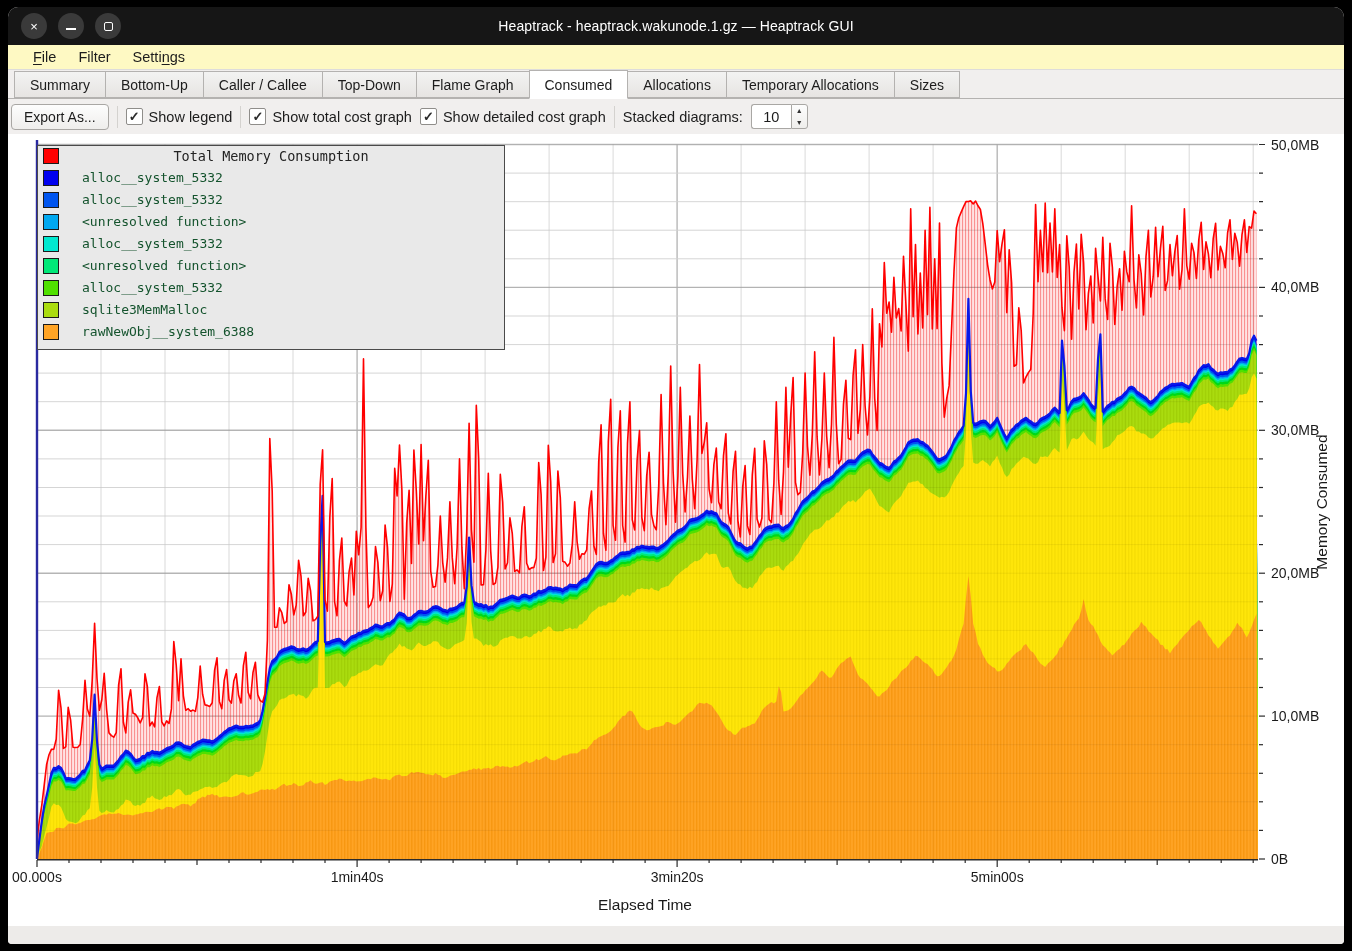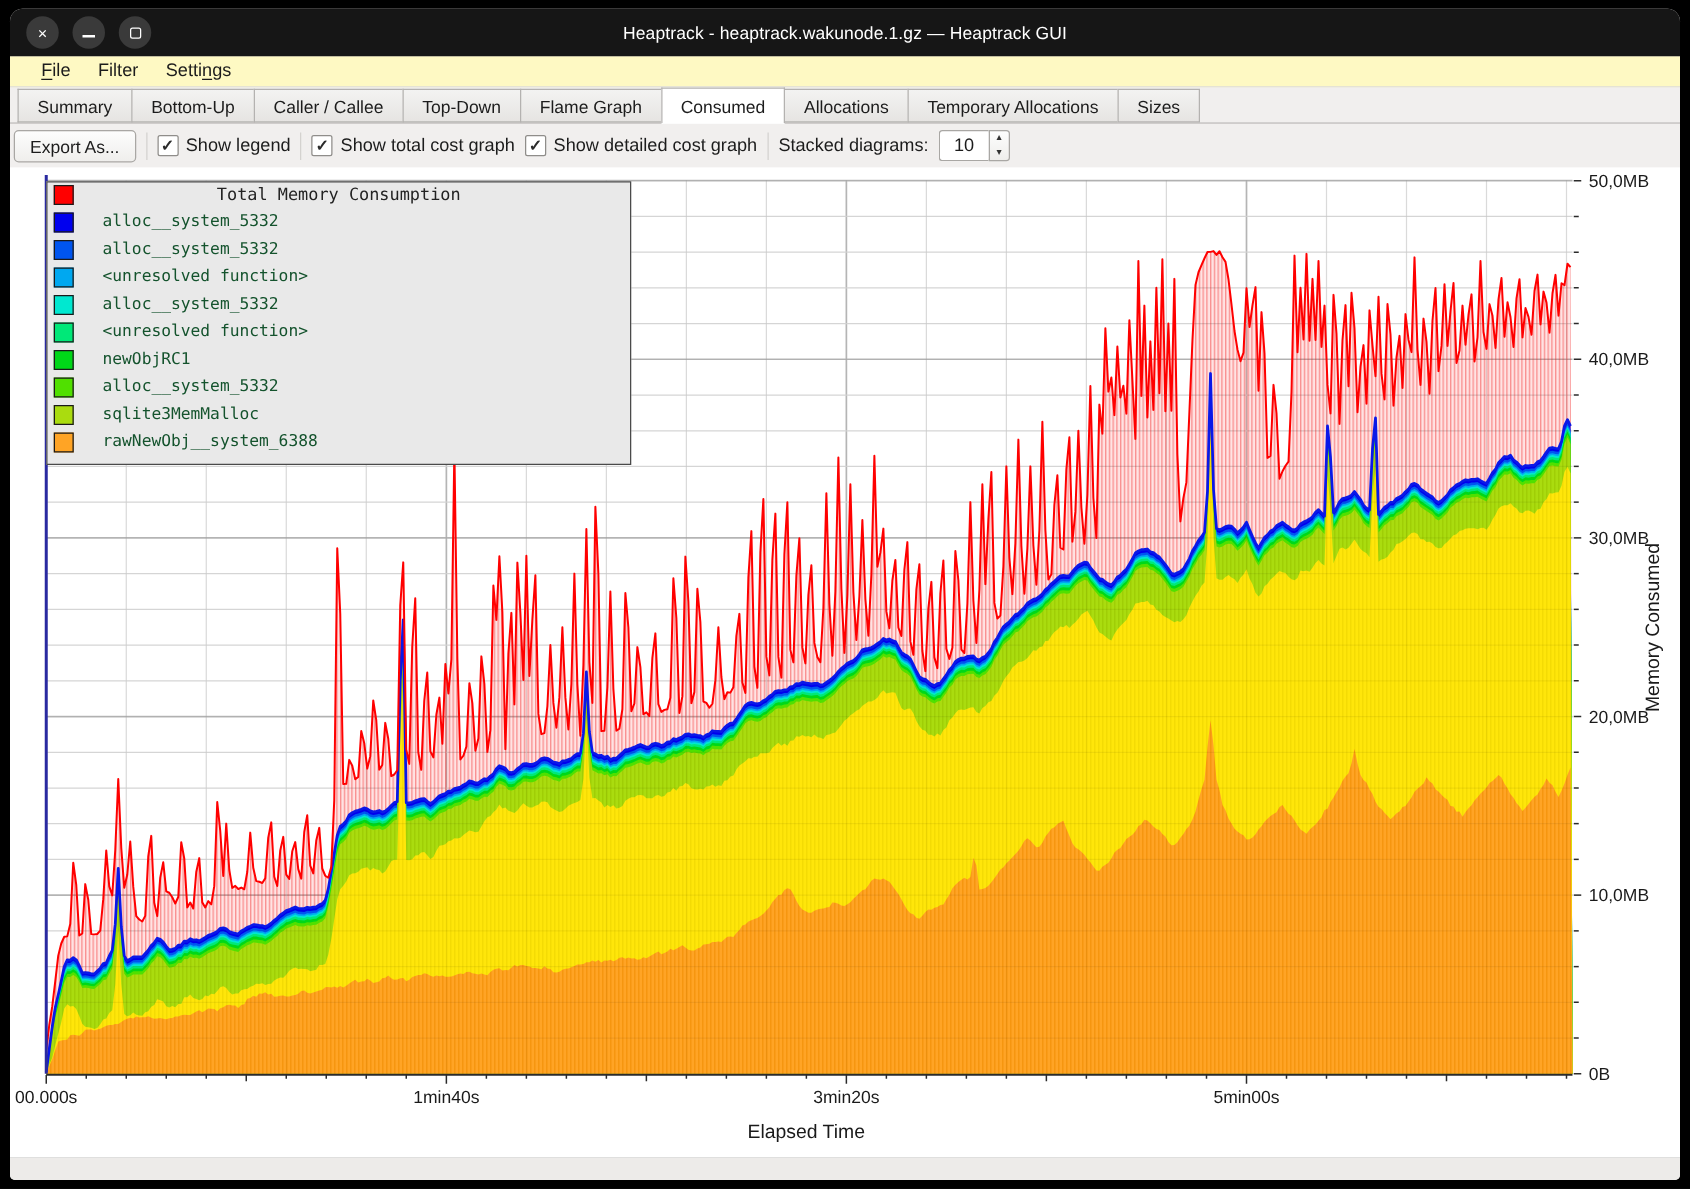--- a/index.html
+++ b/index.html
@@ -346,24 +346,20 @@
         </div>
         <div class="legend-row">
           <span class="swatch" style="background: rgb(0, 232, 208);"></span>
           <span class="legend-label">alloc__system_5332</span>
         </div>
         <div class="legend-row">
           <span class="swatch" style="background: rgb(0, 232, 120);"></span>
           <span class="legend-label">&lt;unresolved function&gt;</span>
         </div>
         <div class="legend-row">
-          <span class="swatch" style="background: rgb(0, 216, 24);"></span>
-          <span class="legend-label">newObjRC1</span>
-        </div>
-        <div class="legend-row">
           <span class="swatch" style="background: rgb(80, 224, 0);"></span>
           <span class="legend-label">alloc__system_5332</span>
         </div>
         <div class="legend-row">
           <span class="swatch" style="background: rgb(170, 220, 15);"></span>
           <span class="legend-label">sqlite3MemMalloc</span>
         </div>
         <div class="legend-row">
           <span class="swatch" style="background: rgb(255, 164, 37);"></span>
           <span class="legend-label">rawNewObj__system_6388</span>

